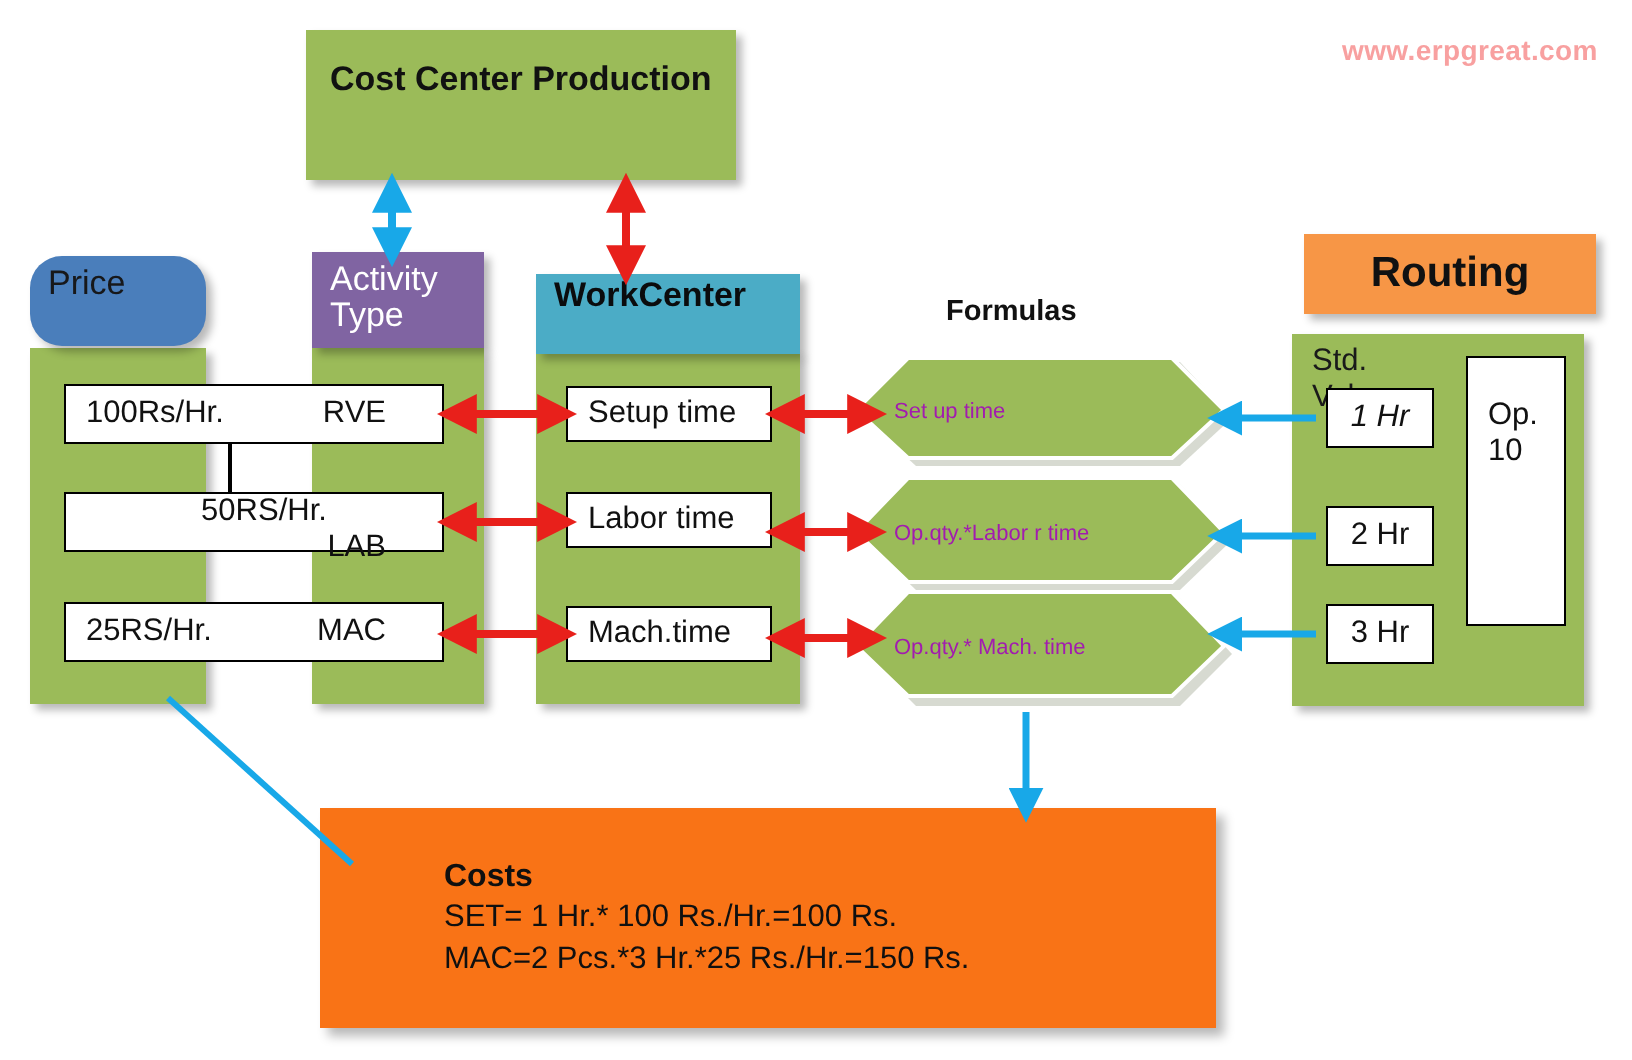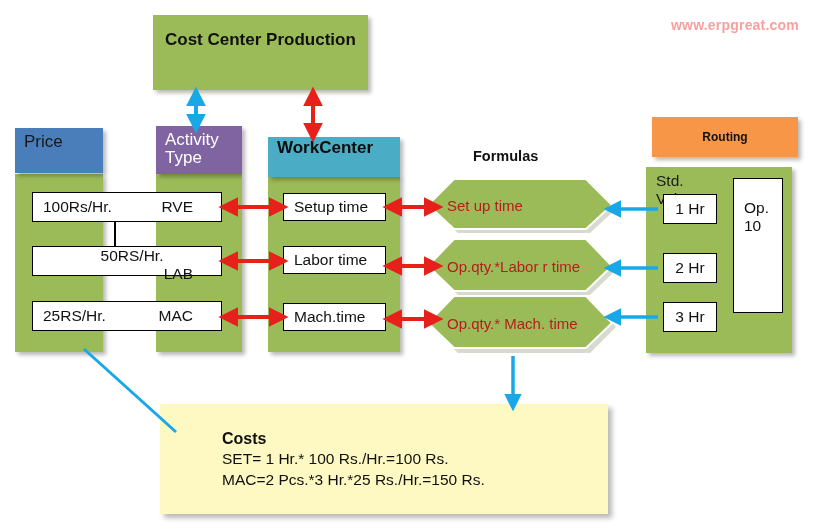--- a/index.html
+++ b/index.html
@@ -14,42 +14,42 @@
   .shadowbox{box-shadow:3px 3px 4px rgba(0,0,0,.28);}
 
   .hdr{position:absolute;box-sizing:border-box;display:flex;
        align-items:flex-start;padding:5px 9px;
        box-shadow:3px 3px 4px rgba(0,0,0,.28);}
   .hdr span{line-height:1.08;}
 
   .hdr-price{background:#4a7ebb;color:#17181a;font-size:17px;}
   .hdr-activity{background:#8064a2;color:#ffffff;font-size:17px;}
   .hdr-work{background:#4bacc6;color:#0b0c0d;font-size:17px;font-weight:bold;}
-  .hdr-routing{background:#f79646;color:#101112;font-size:12px;font-weight:bold;
+  .hdr-routing{background:#f79646;color:#101112;font-size:21px;font-weight:bold;
                align-items:center;justify-content:center;padding:0;}
 
   .wbox{position:absolute;box-sizing:border-box;background:#ffffff;
         border:1.6px solid #000;display:flex;align-items:center;
         font-size:15.5px;color:#111;}
 
   .wbox .l{padding-left:10px;}
   .wbox .r{margin-left:auto;padding-right:28px;}
 
   .std-label{position:absolute;font-size:15.5px;color:#1a1a1a;}
 
   .cc-title{position:absolute;font-size:17px;font-weight:bold;color:#111;}
   .formulas-title{position:absolute;font-size:14.5px;font-weight:bold;color:#111;}
 
   .hexwrap{position:absolute;}
   .hex{position:absolute;left:0;top:0;width:100%;height:100%;}
   .hex-label{position:absolute;left:10%;top:0;width:78%;height:100%;
-             display:flex;align-items:center;font-size:15px;color:#b91c1c;
+             display:flex;align-items:center;font-size:11px;color:#a21caf;
              line-height:1.12;}
 
-  .costs{position:absolute;box-sizing:border-box;background:#fef9c3;
+  .costs{position:absolute;box-sizing:border-box;background:#f97316;
          box-shadow:4px 4px 5px rgba(0,0,0,.28);}
   .costs-inner{position:absolute;left:62px;top:24px;color:#101010;
                font-size:15.5px;line-height:1.32;}
   .costs-inner .t{font-weight:bold;font-size:16px;}
 
   .wm{position:absolute;color:#f8a0a0;font-size:14px;font-weight:bold;
       letter-spacing:.2px;}
 
   .vline{position:absolute;background:#000;}
 
@@ -60,21 +60,21 @@
 <body>
 
 <div class="canvas">
 
   <div class="wm" style="left:671px;top:17px;">www.erpgreat.com</div>
 
   <div class="panel green shadowbox" style="left:153px;top:15px;width:215px;height:75px;"></div>
   <div class="cc-title" style="left:165px;top:30px;width:200px;">Cost Center Production</div>
 
   <div class="panel green shadowbox" style="left:15px;top:174px;width:88px;height:178px;"></div>
-  <div class="hdr hdr-price" style="left:15px;top:128px;width:88px;height:45px;">
+  <div class="hdr hdr-price" style="left:15px;top:128px;width:88px;height:45px;border-radius:16px;">
     <span>Price</span>
   </div>
 
   <div class="panel green shadowbox" style="left:156px;top:174px;width:86px;height:178px;"></div>
   <div class="hdr hdr-activity" style="left:156px;top:126px;width:86px;height:48px;
        flex-direction:column;">
     <span>Activity</span>
     <span>Type</span>
   </div>
 
@@ -139,21 +139,21 @@
   </div>
 
   <div class="panel green shadowbox" style="left:646px;top:167px;width:146px;height:186px;"></div>
   <div class="hdr hdr-routing" style="left:652px;top:117px;width:146px;height:40px;">
     <span>Routing</span>
   </div>
 
   <div class="std-label" style="left:656px;top:172px;">Std. Values</div>
 
   <div class="wbox" style="left:663px;top:194px;width:54px;height:30px;
-       justify-content:center;">1 Hr</div>
+       justify-content:center;font-style:italic;">1 Hr</div>
   <div class="wbox" style="left:663px;top:253px;width:54px;height:30px;
        justify-content:center;">2 Hr</div>
   <div class="wbox" style="left:663px;top:302px;width:54px;height:30px;
        justify-content:center;">3 Hr</div>
 
   <div class="wbox" style="left:733px;top:178px;width:50px;height:135px;
        align-items:flex-start;flex-direction:column;padding-top:20px;">
     <span class="l">Op.</span>
     <span class="l">10</span>
   </div>

